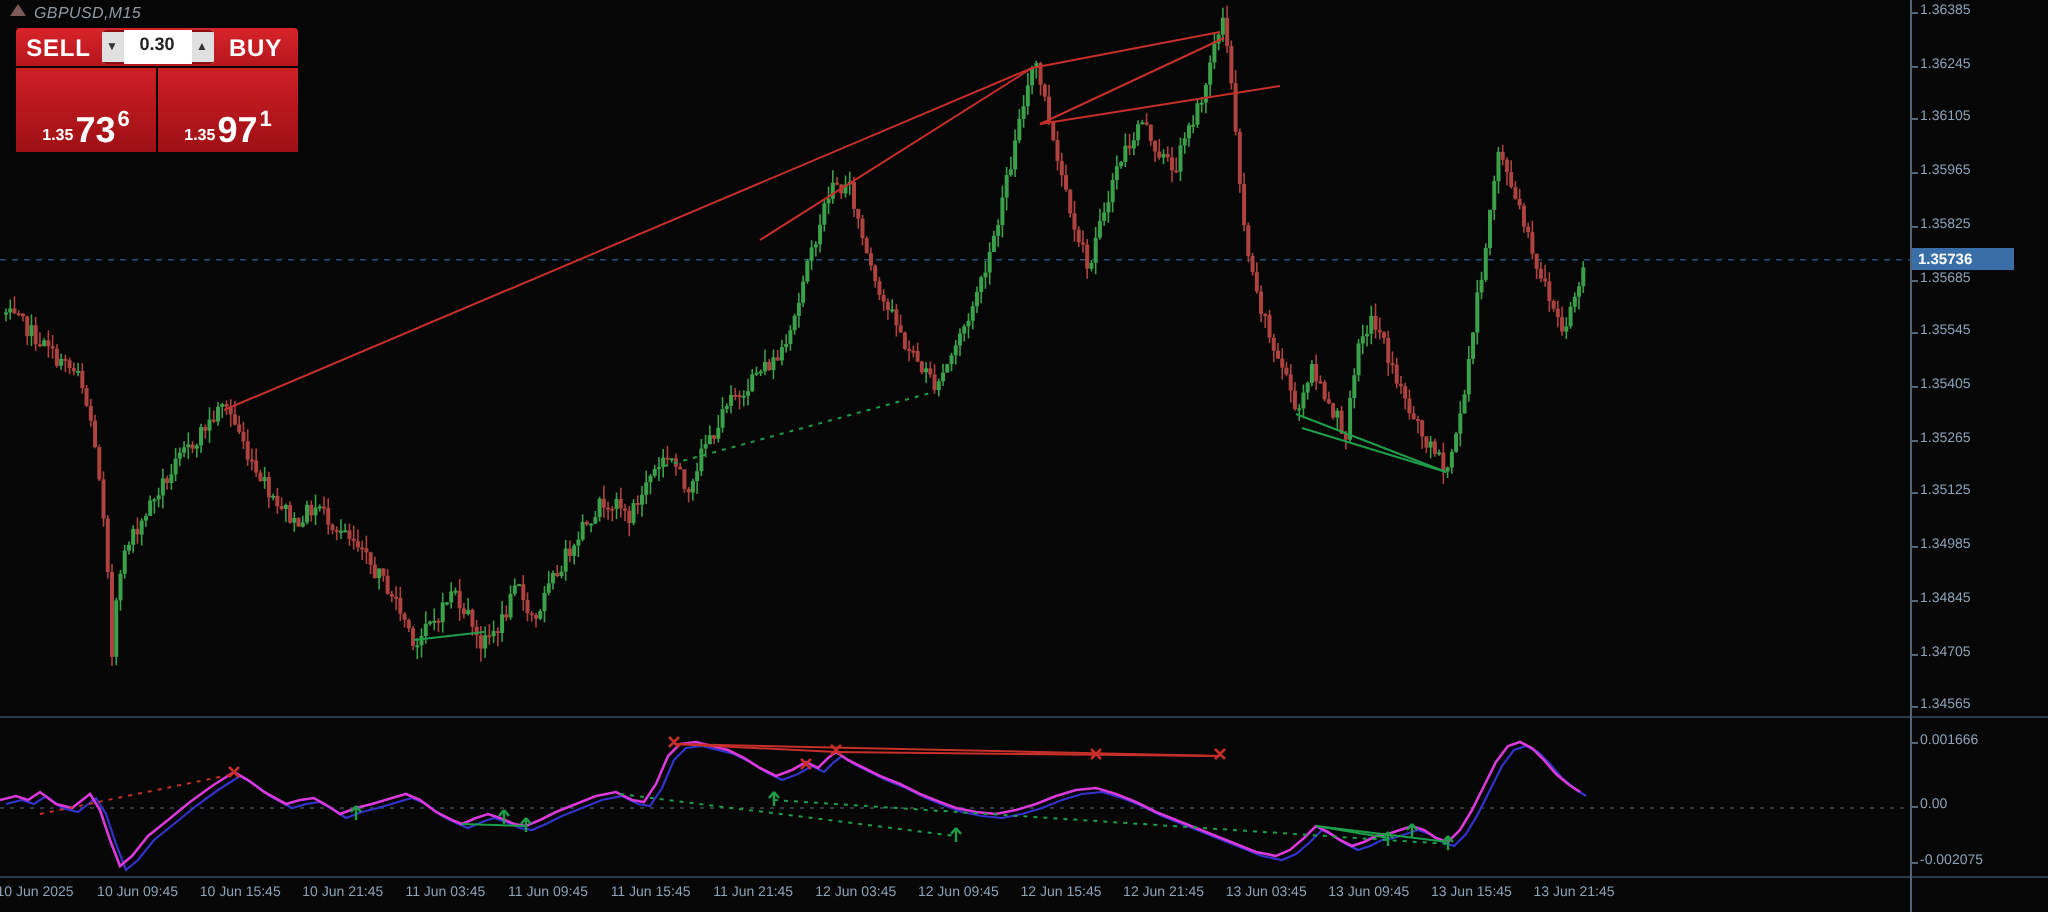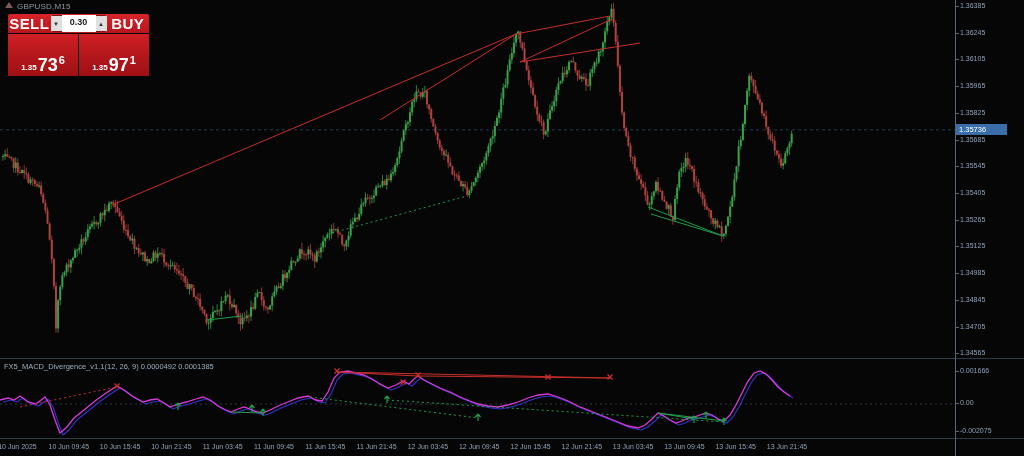--- a/index.html
+++ b/index.html
@@ -1,42 +1,42 @@
 <!DOCTYPE html>
 <html><head>
 <meta charset="utf-8">
 <style>
   html,body{margin:0;padding:0;background:#000;}
   #screen{position:relative;width:1024px;height:456px;background:#060606;overflow:hidden;
           font-family:"Liberation Sans",sans-serif;-webkit-font-smoothing:antialiased;}
   
-  .symbol-row{position:absolute;left:5px;top:2px;display:flex;align-items:flex-start;gap:4px;z-index:5;}
+  .symbol-row{position:absolute;left:5px;top:2px;display:flex;align-items:flex-start;gap:4px;z-index:5;font-style:italic;}
   .sym-tri{width:0;height:0;border-left:4px solid transparent;border-right:4px solid transparent;
            border-bottom:6px solid #7d5a5a;}
   .sym-text{font-size:8px;color:#8f9aa5;letter-spacing:.2px;}
   
   .trade-panel{position:absolute;left:8px;top:14px;width:141px;z-index:6;}
   .tp-row1{display:flex;height:19px;background:linear-gradient(#d8232a,#b5171d);border-radius:2px 2px 0 0;align-items:center;}
-  .tp-sell,.tp-buy{flex:1;color:#fff;font-size:15px;font-weight:bold;text-align:center;cursor:pointer;letter-spacing:.4px;}
+  .tp-sell,.tp-buy{flex:1;color:#fff;font-size:12px;font-weight:bold;text-align:center;cursor:pointer;letter-spacing:.4px;}
   .vol-box{width:56px;height:17px;background:#f4f4f4;border-radius:2px;display:flex;align-items:center;justify-content:space-between;overflow:hidden;box-shadow:0 0 0 1px #8a0f14 inset;}
   .vol-btn{width:11px;height:15px;background:#e0e0e0;border:none;display:flex;align-items:center;justify-content:center;font-size:6px;color:#333;cursor:pointer;padding:0;}
   .vol-val{flex:1;text-align:center;font-size:9px;font-weight:bold;color:#222;background:#fff;height:100%;line-height:15px;}
   .tp-row2{display:flex;height:42px;margin-top:1px;}
   .price-cell{flex:1;background:linear-gradient(#cf1f25,#9d1015);color:#fff;display:flex;align-items:flex-end;justify-content:center;padding-bottom:2px;cursor:pointer;}
   .price-cell+.price-cell{margin-left:1px;}
   .p-small{font-size:8px;font-weight:bold;margin-right:1px;margin-bottom:2px;}
   .p-big{font-size:18px;font-weight:bold;line-height:18px;}
   .p-sup{font-size:11px;font-weight:bold;margin-bottom:8px;margin-left:1px;}
   
   .v-axis-line{position:absolute;left:955px;top:0;width:1px;height:456px;background:#51647a;z-index:3;}
   .h-sep{position:absolute;left:0;width:1024px;height:1px;background:#2c3a48;z-index:3;}
   .price-axis-label,.ind-axis-label{position:absolute;left:960px;font-size:7px;color:#8ea3b8;z-index:4;white-space:nowrap;}
   .price-axis-label::before,.ind-axis-label::before{content:"";position:absolute;left:-5px;top:4px;width:4px;height:1px;background:#51647a;}
   .cur-price-box{position:absolute;left:956px;width:48px;height:11px;background:#3a6ea8;color:#fff;
-                 font-size:7.5px;font-weight:normal;line-height:11px;padding-left:3px;z-index:5;}
+                 font-size:7.5px;font-weight:bold;line-height:11px;padding-left:3px;z-index:5;}
   .time-label{position:absolute;top:443px;transform:translateX(-50%);font-size:7px;color:#8ea3b8;white-space:nowrap;z-index:4;}
   .ind-label{position:absolute;left:4px;top:362px;font-size:7.5px;color:#9db0c0;z-index:5;white-space:nowrap;}
   svg{position:absolute;left:0;z-index:2;}
 </style>
 </head>
 <body>
 
 <div id="screen">
 
   <div class="symbol-row">
@@ -852,21 +852,20 @@
       <path d="M478,414 L475.5,417 M478,414 L480.5,417 M478,414 L478,421" stroke="#1f9e4a" stroke-width="1.2" fill="none"></path>
       <path d="M694,416 L691.5,419 M694,416 L696.5,419 M694,416 L694,423" stroke="#1f9e4a" stroke-width="1.2" fill="none"></path>
       <path d="M706,412 L703.5,415 M706,412 L708.5,415 M706,412 L706,419" stroke="#1f9e4a" stroke-width="1.2" fill="none"></path>
       <path d="M724,418 L721.5,421 M724,418 L726.5,421 M724,418 L724,425" stroke="#1f9e4a" stroke-width="1.2" fill="none"></path>
     </svg>
 
   <div class="h-sep" style="top:358px;"></div>
   <div class="h-sep" style="top:438px;"></div>
   <div class="v-axis-line"></div>
 
-  <div class="ind-label">FX5_MACD_Divergence_v1.1(12, 26, 9) 0.0000492 0.0001385</div>
 
   <div class="cur-price-box" id="cur-price-box" style="top: 124.338px;">1.35736</div>
 
   <div id="axis-layer">
       <span class="price-axis-label" style="top: 2px;">1.36385</span>
       <span class="price-axis-label" style="top: 28.714px;">1.36245</span>
       <span class="price-axis-label" style="top: 55.428px;">1.36105</span>
       <span class="price-axis-label" style="top: 82.142px;">1.35965</span>
       <span class="price-axis-label" style="top: 108.856px;">1.35825</span>
       <span class="price-axis-label" style="top: 135.57px;">1.35685</span>

